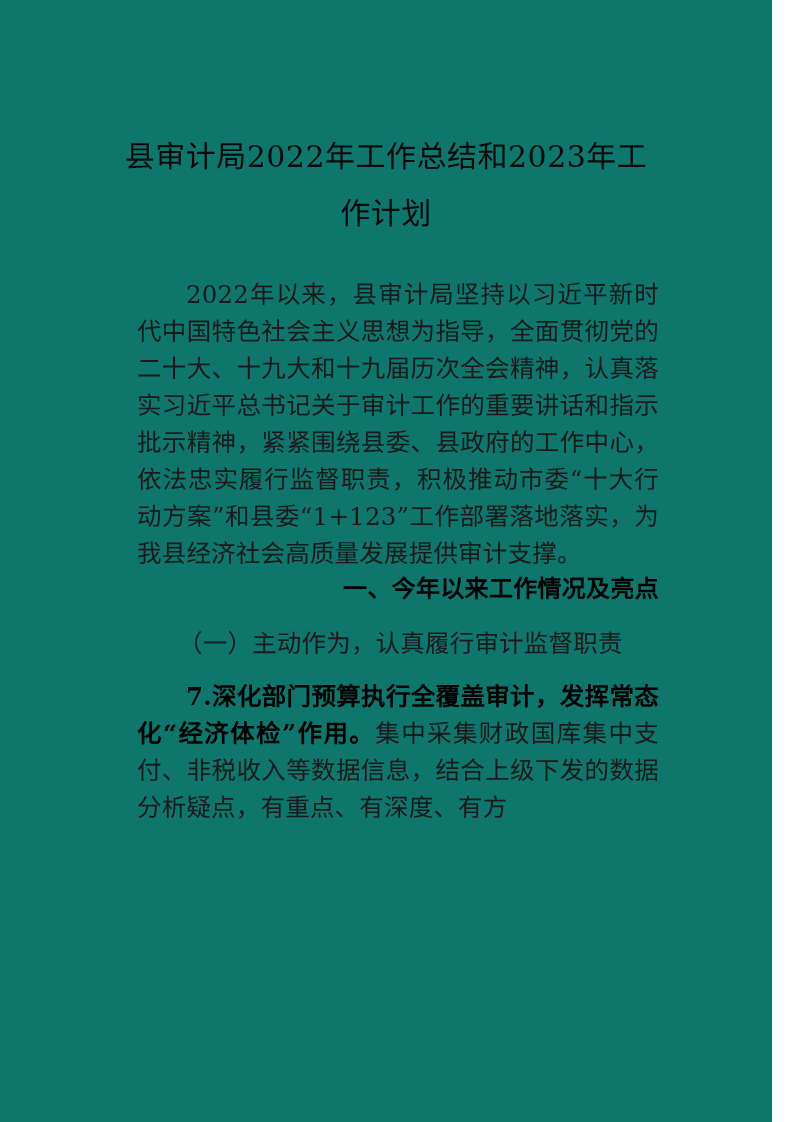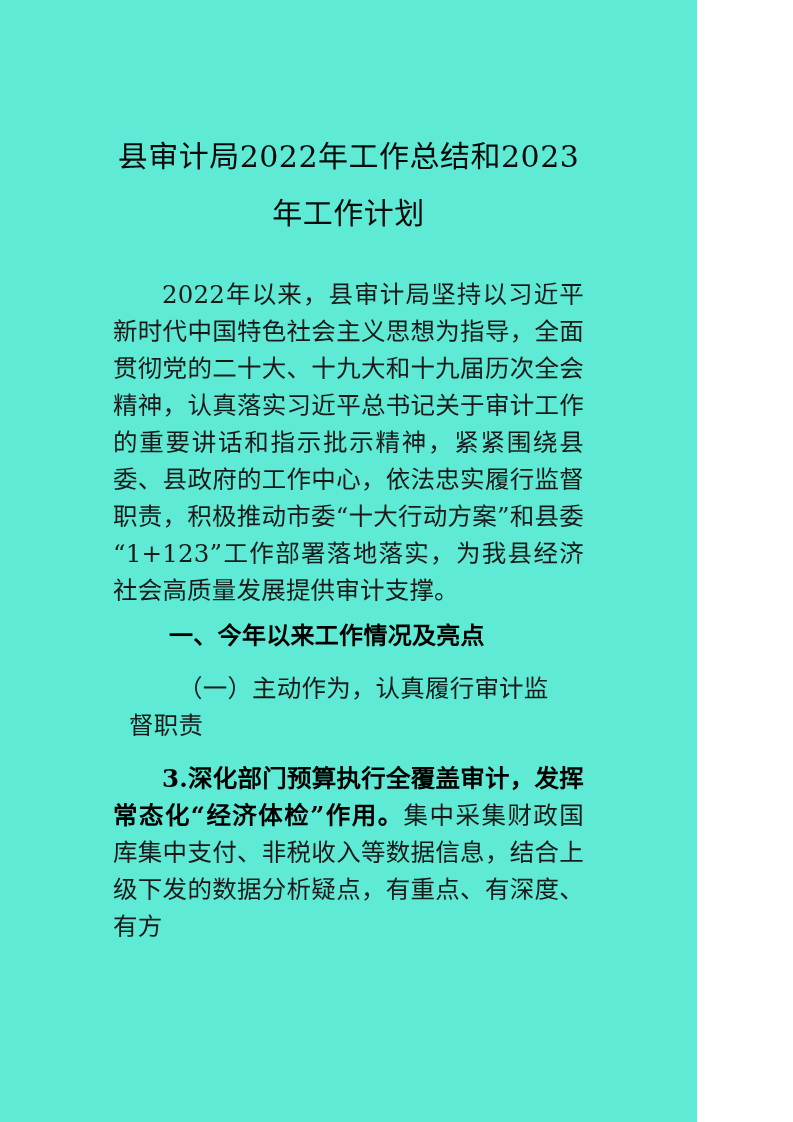--- a/index.html
+++ b/index.html
@@ -11,23 +11,23 @@
   body {
     width: 793px;
     height: 1122px;
     overflow: hidden;
     font-family: "DejaVu Serif", "Liberation Serif", serif;
     color: #000000;
     -webkit-font-smoothing: antialiased;
   }
   .page {
     position: relative;
-    width: 697px;
+    width: 772px;
     height: 1122px;
-    background: #5eead4;
+    background: #0f766e;
     box-sizing: border-box;
     padding: 0 113px;
   }
   
   .doc-title {
     margin: 0;
     padding-top: 128px;
     font-family: "DejaVu Serif", "Liberation Serif", serif;
     font-size: 30px;
     font-weight: 400;
@@ -46,31 +46,33 @@
     line-height: 37px;
     text-align: justify;
     text-align-last: left;
     text-justify: inter-ideograph;
     letter-spacing: 0.2px;
     color: #1a1a1a;
     font-weight: 400;
   }
   p.indent {
     text-indent: 2em;
+    margin-left: 24px;
   }
   
   p.heading-1 {
-    margin: 8px;
-    font-family: Liberation Sans, sans-serif;
+    margin: 0;
+    font-family: Liberation Mono, monospace;
     font-size: 24px;
     font-weight: 700;
     line-height: 37px;
     text-indent: 2em;
     letter-spacing: 0.3px;
     color: #000000;
+    text-align: right;
   }
   
   p.heading-2 {
     margin: 16px;
     font-size: 24.5px;
     font-weight: 400;
     line-height: 37px;
     text-indent: 2em;
     letter-spacing: 0.2px;
     color: #1a1a1a;
@@ -90,16 +92,16 @@
 
   <div class="body-area">
 
     <p class="para indent">2022年以来，县审计局坚持以习近平新时代中国特色社会主义思想为指导，全面贯彻党的二十大、十九大和十九届历次全会精神，认真落实习近平总书记关于审计工作的重要讲话和指示批示精神，紧紧围绕县委、县政府的工作中心，依法忠实履行监督职责，积极推动市委“十大行动方案”和县委“1+123”工作部署落地落实，为我县经济社会高质量发展提供审计支撑。</p>
 
     <p class="heading-1">一、今年以来工作情况及亮点</p>
 
     <p class="heading-2">（一）主动作为，认真履行审计监督职责</p>
 
 
-    <p class="para indent"><span class="lead">3.深化部门预算执行全覆盖审计，发挥常态化“经济体检”作用。</span><span>集中采集财政国库集中支付、非税收入等数据信息，结合上级下发的数据分析疑点，有重点、有深度、有方</span></p>
+    <p class="para indent"><span class="lead">7.深化部门预算执行全覆盖审计，发挥常态化“经济体检”作用。</span><span>集中采集财政国库集中支付、非税收入等数据信息，结合上级下发的数据分析疑点，有重点、有深度、有方</span></p>
 
   </div>
 </div>
 
 </body></html>

